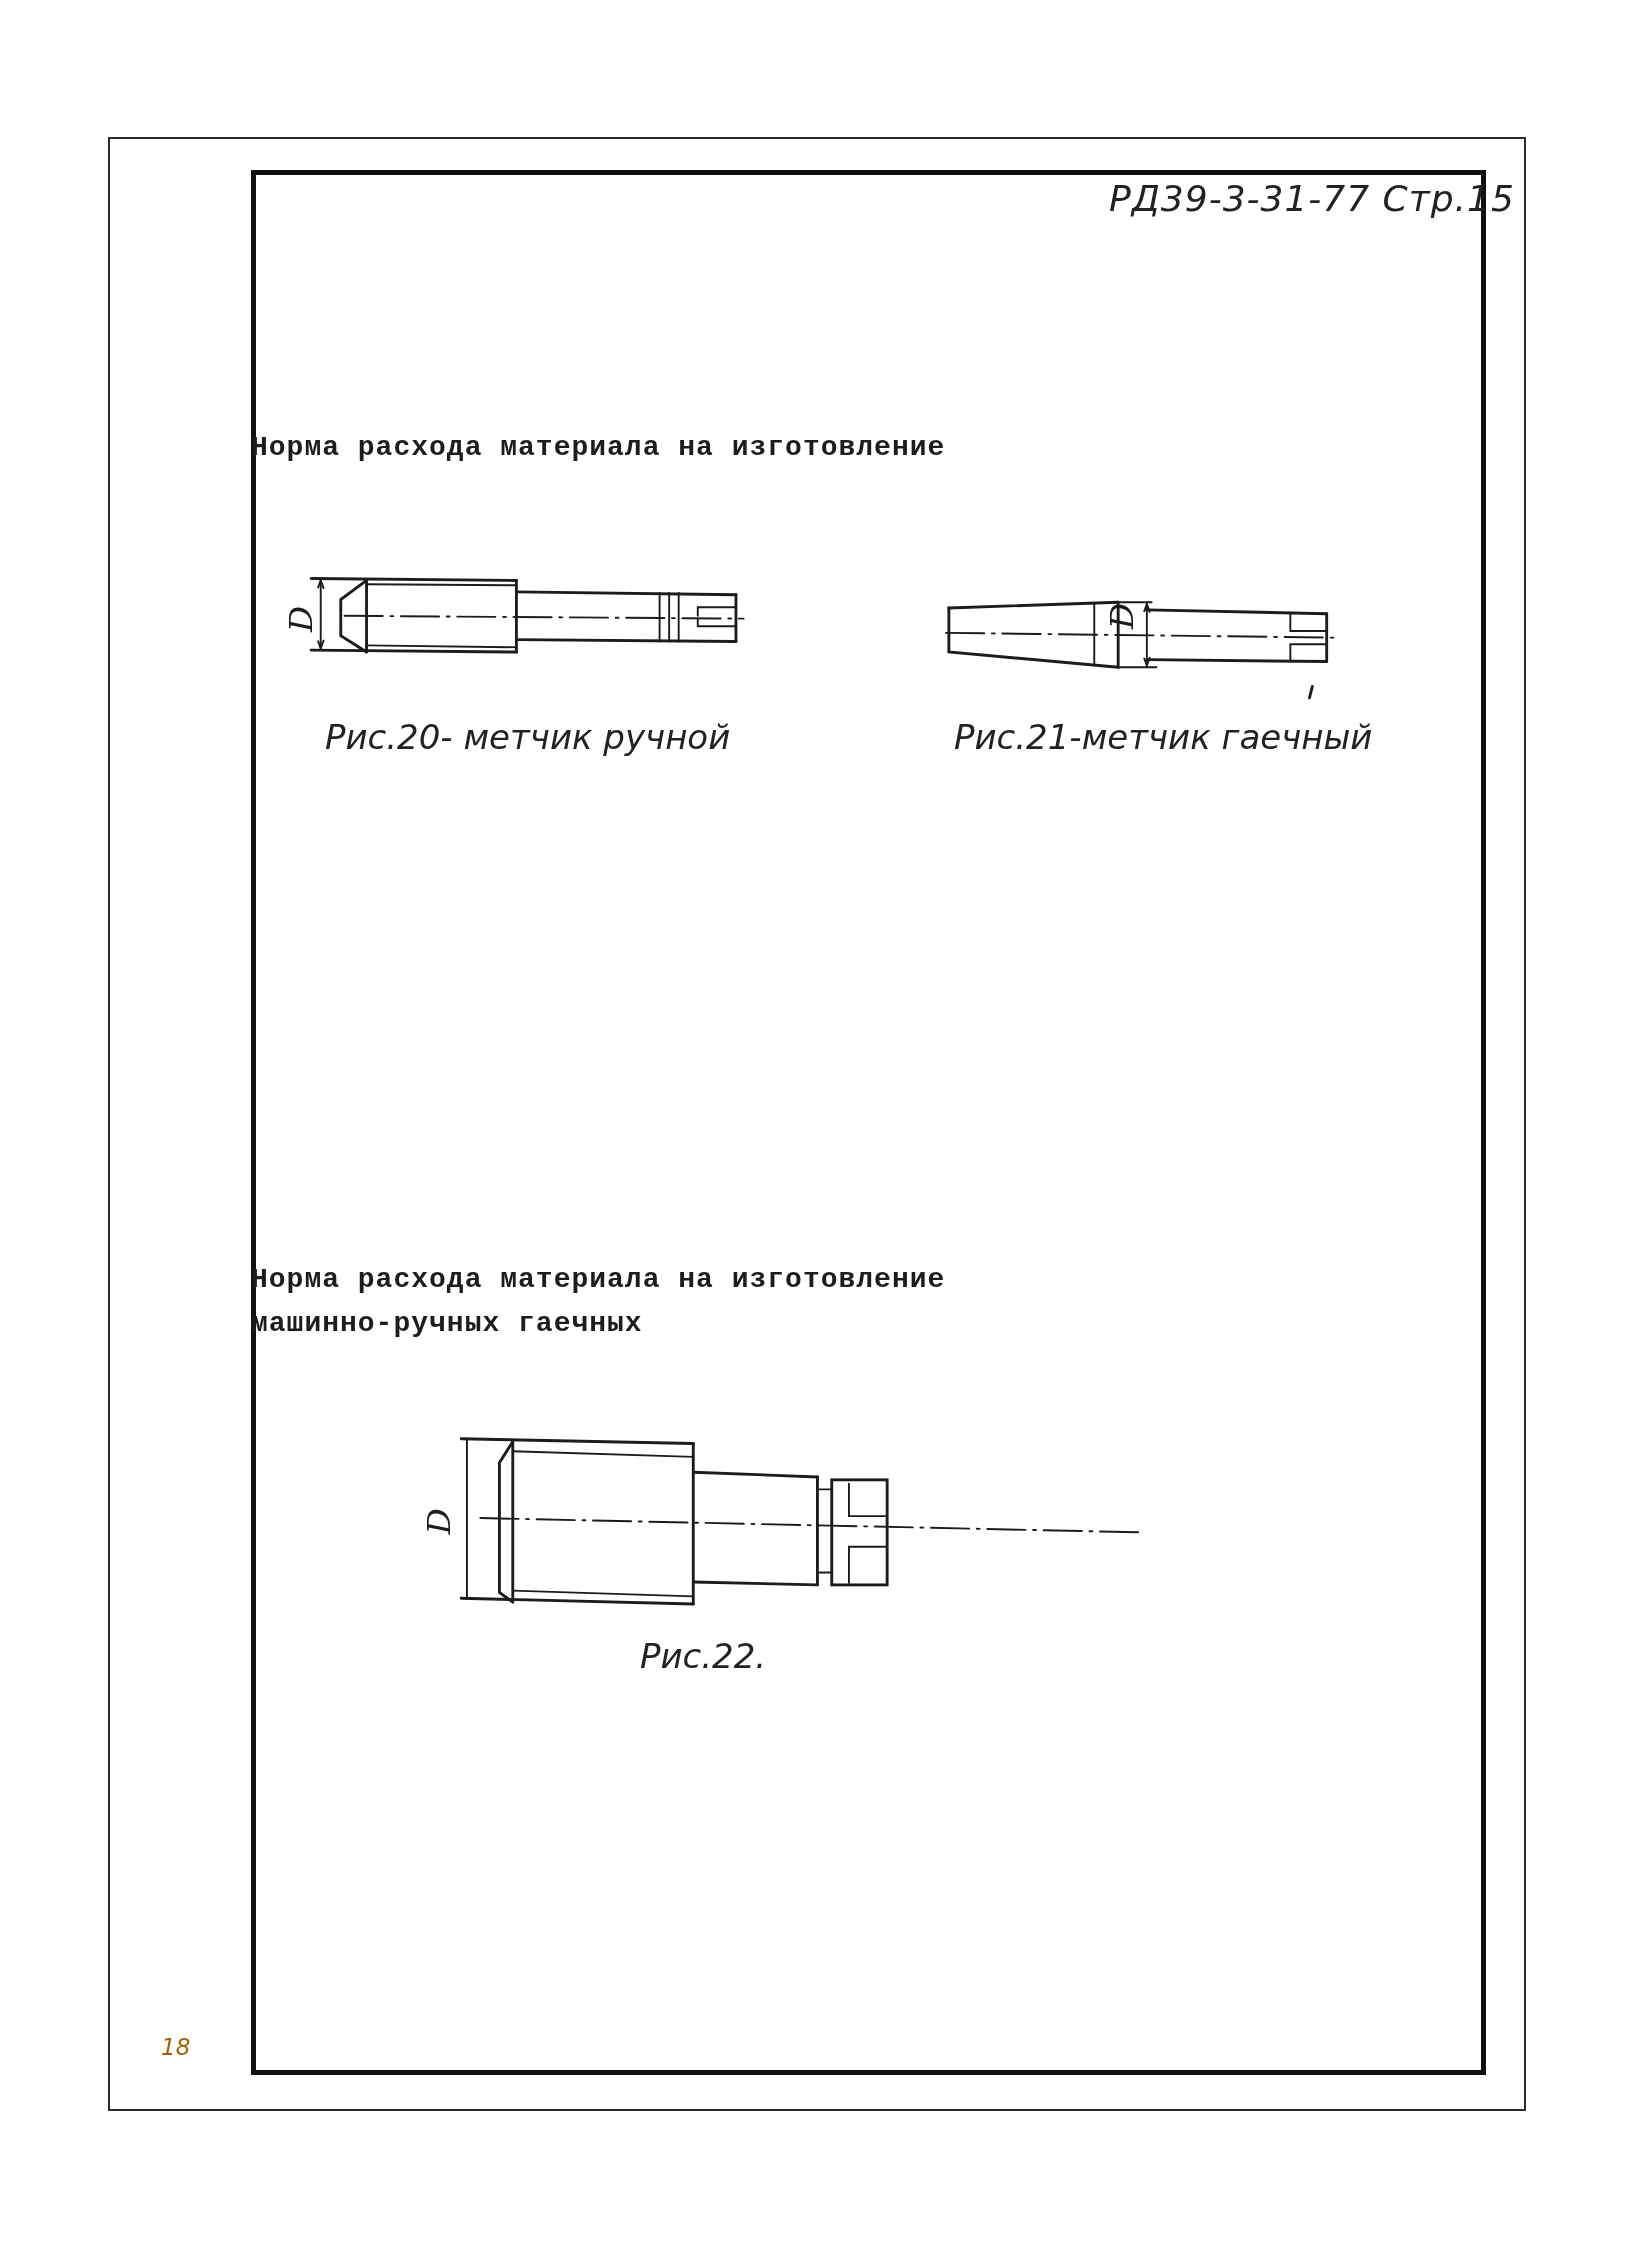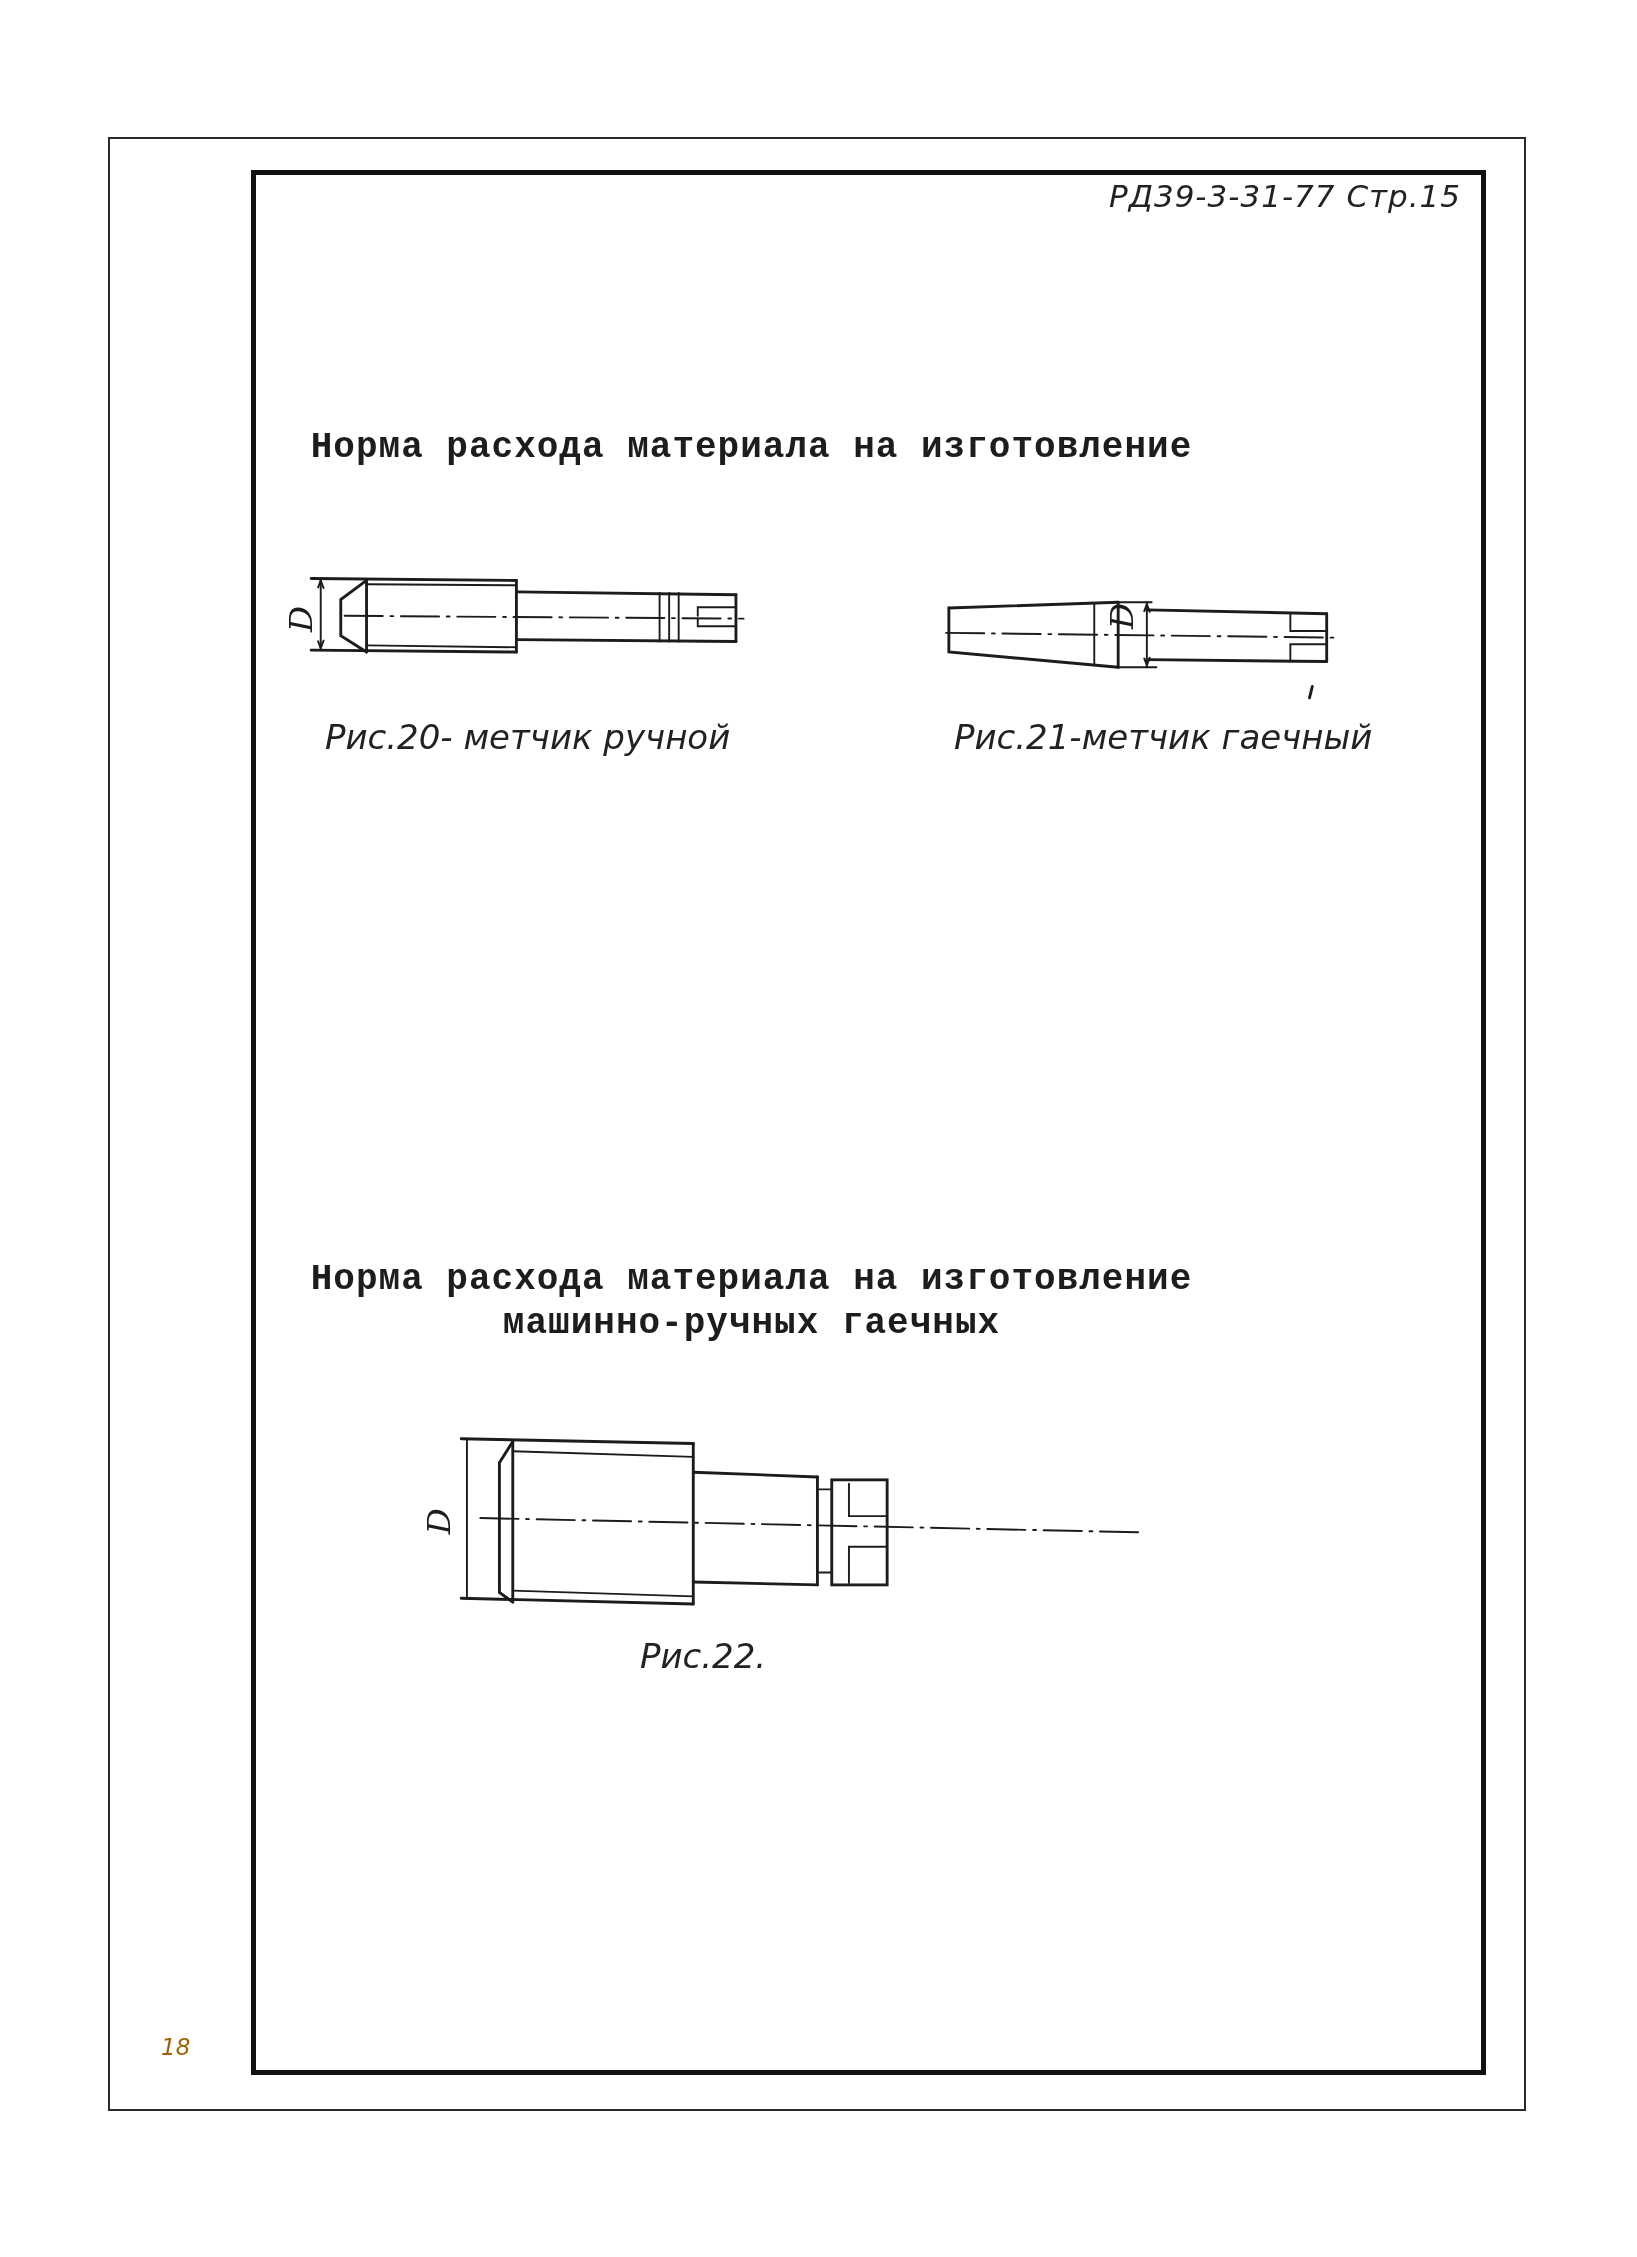--- a/index.html
+++ b/index.html
@@ -4,26 +4,26 @@
   <style>
     html, body { margin: 0; padding: 0; background: #ffffff; }
     body { width: 1637px; height: 2258px; position: relative; overflow: hidden;
            font-family: "Liberation Mono", "DejaVu Sans Mono", monospace; color: #1a1a1a; }
     .outer-frame { position: absolute; left: 108px; top: 137px; width: 1418px; height: 1974px;
                    border-left: 2.9px solid #2a2a2a; border-top: 2.9px solid #2a2a2a;
                    border-right: 2.9px solid #2a2a2a; border-bottom: 2.9px solid #2a2a2a; box-sizing: border-box; }
     .inner-frame { position: absolute; left: 251px; top: 170px; width: 1235px; height: 1905px;
                    border: 5.7px solid #111; box-sizing: border-box; }
     .doc-code { position: absolute; left: 1109px; top: 178px; font-family: "DejaVu Sans", sans-serif;
-                font-style: italic; font-size: 31px; letter-spacing: 1px; color: #222; }
+                font-style: italic; font-size: 36px; letter-spacing: 1px; color: #222; }
     .page-number { position: absolute; left: 161px; top: 2034px; font-family: "DejaVu Sans", sans-serif;
                    font-style: italic; font-size: 23px; color: #a16207; }
-    .heading { position: absolute; left: 251px; width: 1001px; text-align: center;
+    .heading { position: absolute; left: 251px; width: 1001px; 
                font-family: "Liberation Mono", "DejaVu Sans Mono", monospace; font-weight: bold;
-               font-size: 36px; line-height: 44px; color: #1d1d1d; letter-spacing: 1px; }
+               font-size: 28px; line-height: 44px; color: #1d1d1d; letter-spacing: 1px; }
     .heading-1 { top: 426px; }
     .heading-2 { top: 1258px; }
     .caption { position: absolute; font-family: "DejaVu Sans", sans-serif; font-style: italic;
                font-size: 34px; color: #222; white-space: nowrap; }
     .caption-20 { left: 325px; top: 717px; }
     .caption-21 { left: 954px; top: 717px; }
     .caption-22 { left: 640px; top: 1636px; font-size: 34px; }
     svg.fig { position: absolute; overflow: visible; }
     .fig line, .fig polyline, .fig path, .fig rect { stroke: #1c1c1c; fill: none; stroke-linecap: round; }
     .axis { stroke-dasharray: 40 8 3 8; stroke-width: 2; }

